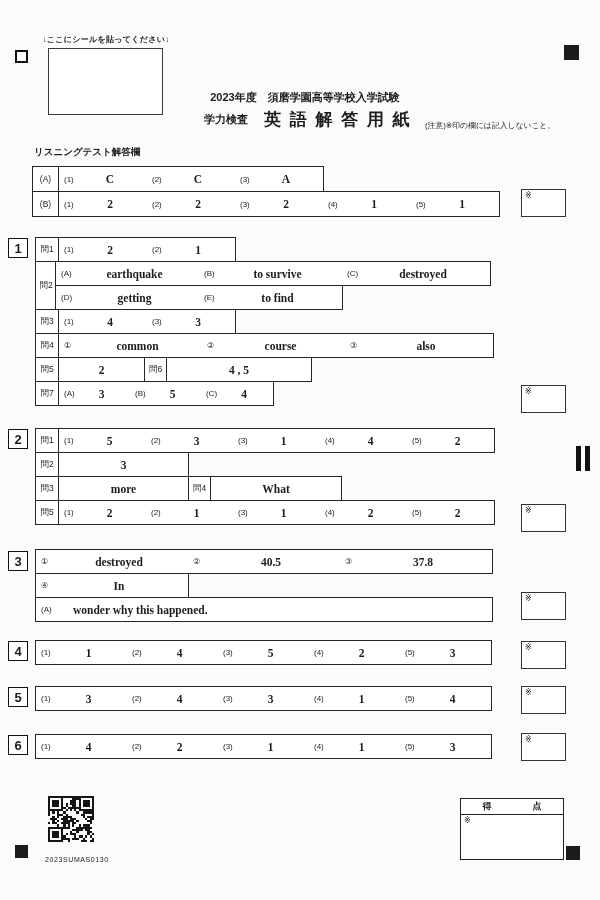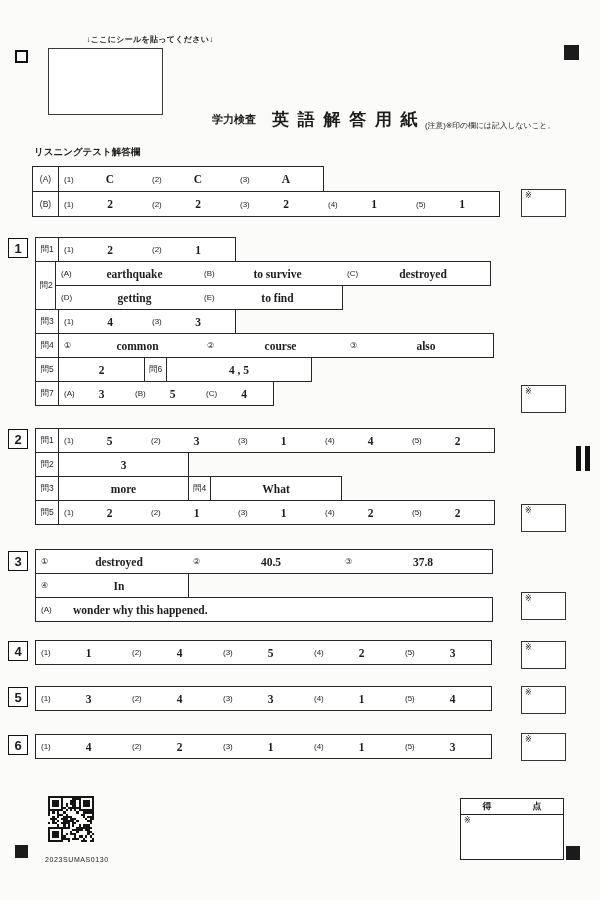--- a/index.html
+++ b/index.html
@@ -7,33 +7,33 @@
     position:relative; width:600px; height:900px; margin:0 auto;
     background:#fbfbf9; color:#1c1c1c;
     font-family:"Liberation Sans","DejaVu Sans",sans-serif;
     overflow:hidden;
   }
   
   .sq { position:absolute; background:#1b1b1b; }
   .sq-hollow { position:absolute; background:#fff; border:2.6px solid #111; box-sizing:border-box; }
   
   .seal-text { position:absolute; left:40px; top:34px; width:132px; text-align:center;
-    font-size:8px; font-weight:bold; letter-spacing:0.3px;margin-left:44px; }
+    font-size:8px; font-weight:bold; letter-spacing:0.3px; }
   .seal-box { position:absolute; left:48px; top:48px; width:115px; height:67px;
     border:1.3px solid #3a3a3a; background:#fff; box-sizing:border-box; }
   .examno { position:absolute; left:255px; top:38px; width:96px; height:43px;
     border:1.8px solid #222; background:#fff; box-sizing:border-box; display:flex; flex-direction:column; }
   .examno-h { height:15px; border-bottom:1.6px solid #222; text-align:center;
     font-size:8.5px; font-weight:bold; letter-spacing:4px; line-height:15px; }
   .examno-b { flex:1; display:flex; }
   .examno-b span { flex:1; }
   .examno-b span + span { border-left:1px dotted #555; }
   .title1 { position:absolute; left:160px; top:90px; width:290px; text-align:center;
     font-size:11px; font-weight:bold; }
-  .title2 { position:absolute; left:212px; top:108px; display:flex; align-items:center; gap:16px; }
+  .title2 { position:absolute; left:204px; top:108px; display:flex; align-items:center; gap:16px; }
   .title2 .small { font-size:11px; font-weight:bold; }
   .title2 .big { font-size:17px; font-weight:bold; letter-spacing:2px; }
   .note { position:absolute; left:425px; top:120px; font-size:7.8px; }
   .listen-title { position:absolute; left:34px; top:146px; font-size:9.5px; font-weight:bold; }
   
   .trow { position:absolute; display:flex; align-items:stretch; height:25px;
     background:#fff; border:1.5px solid #262626; box-sizing:border-box; }
   .trow > * + * { border-left:1.5px solid #262626; }
   .lab { display:flex; align-items:center; justify-content:center; width:22px; flex:none;
     font-size:8.5px; box-sizing:border-box; }
@@ -69,20 +69,21 @@
 
   <div class="sq-hollow" style="left:15px;top:50px;width:13px;height:13px;"></div>
   <div class="sq" style="left:564px;top:45px;width:15px;height:15px;"></div>
   <div class="sq" style="left:15px;top:845px;width:13px;height:13px;"></div>
   <div class="sq" style="left:566px;top:846px;width:14px;height:14px;"></div>
 
   <div class="seal-text">↓ここにシールを貼ってください↓</div>
   <div class="seal-box"></div>
 
 
+  <div class="title1">2023年度　須磨学園高等学校入学試験</div>
   <div class="title2">
     <span class="small">学力検査</span>
     <span class="big">英 語 解 答 用 紙</span>
   </div>
   <div class="note">(注意)※印の欄には記入しないこと。</div>
 
   <div class="listen-title">リスニングテスト解答欄</div>
   <div class="trow" style="left:32px;top:166px;height:26px;">
     <div class="lab" style="width:25px;">(A)</div>
     <div style="display:flex;">

